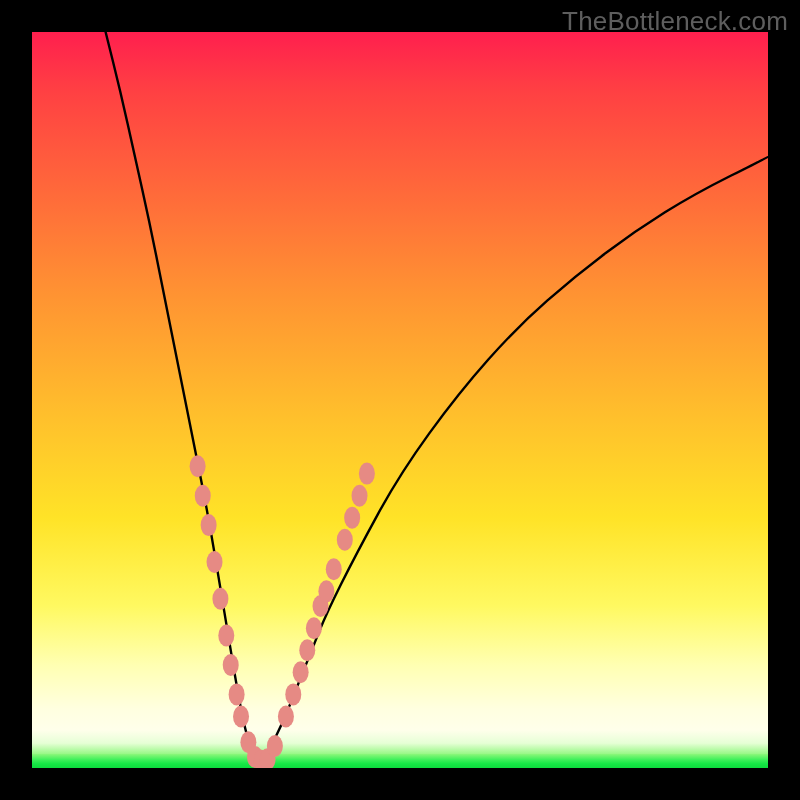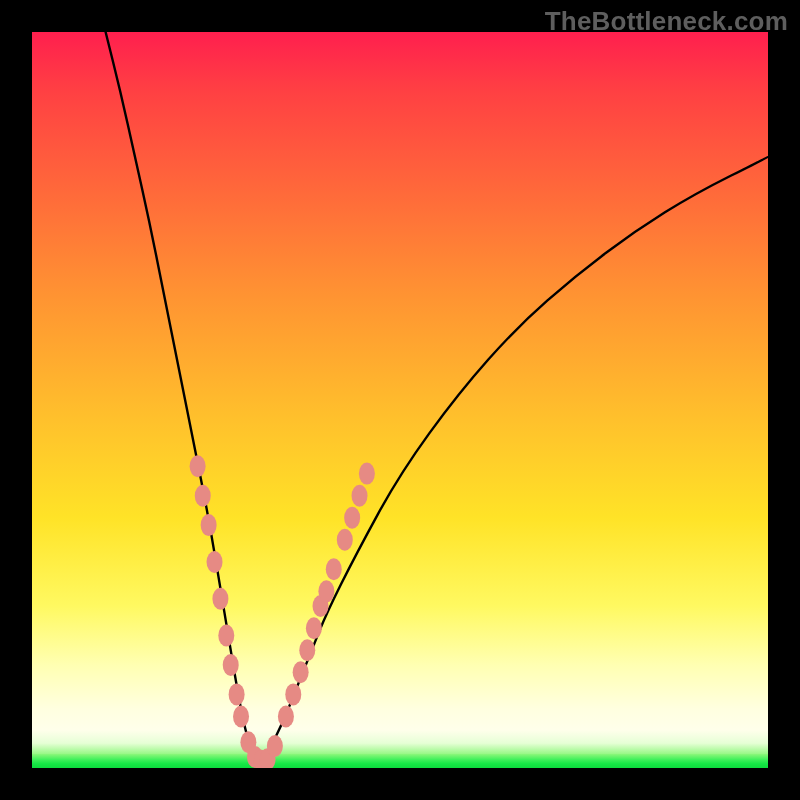--- a/index.html
+++ b/index.html
@@ -16,21 +16,21 @@
     width: 800px;
     height: 800px;
     background: #000;
   }
   .watermark {
     position: absolute;
     top: 6px;
     right: 12px;
     color: #5e5e5e;
     font-size: 26px;
-    font-weight: 700;
+    font-weight: 400;
     letter-spacing: 0.2px;
     z-index: 10;
   }
   .plot-area {
     position: absolute;
     left: 32px;
     top: 32px;
     width: 736px;
     height: 736px;
     overflow: hidden;

